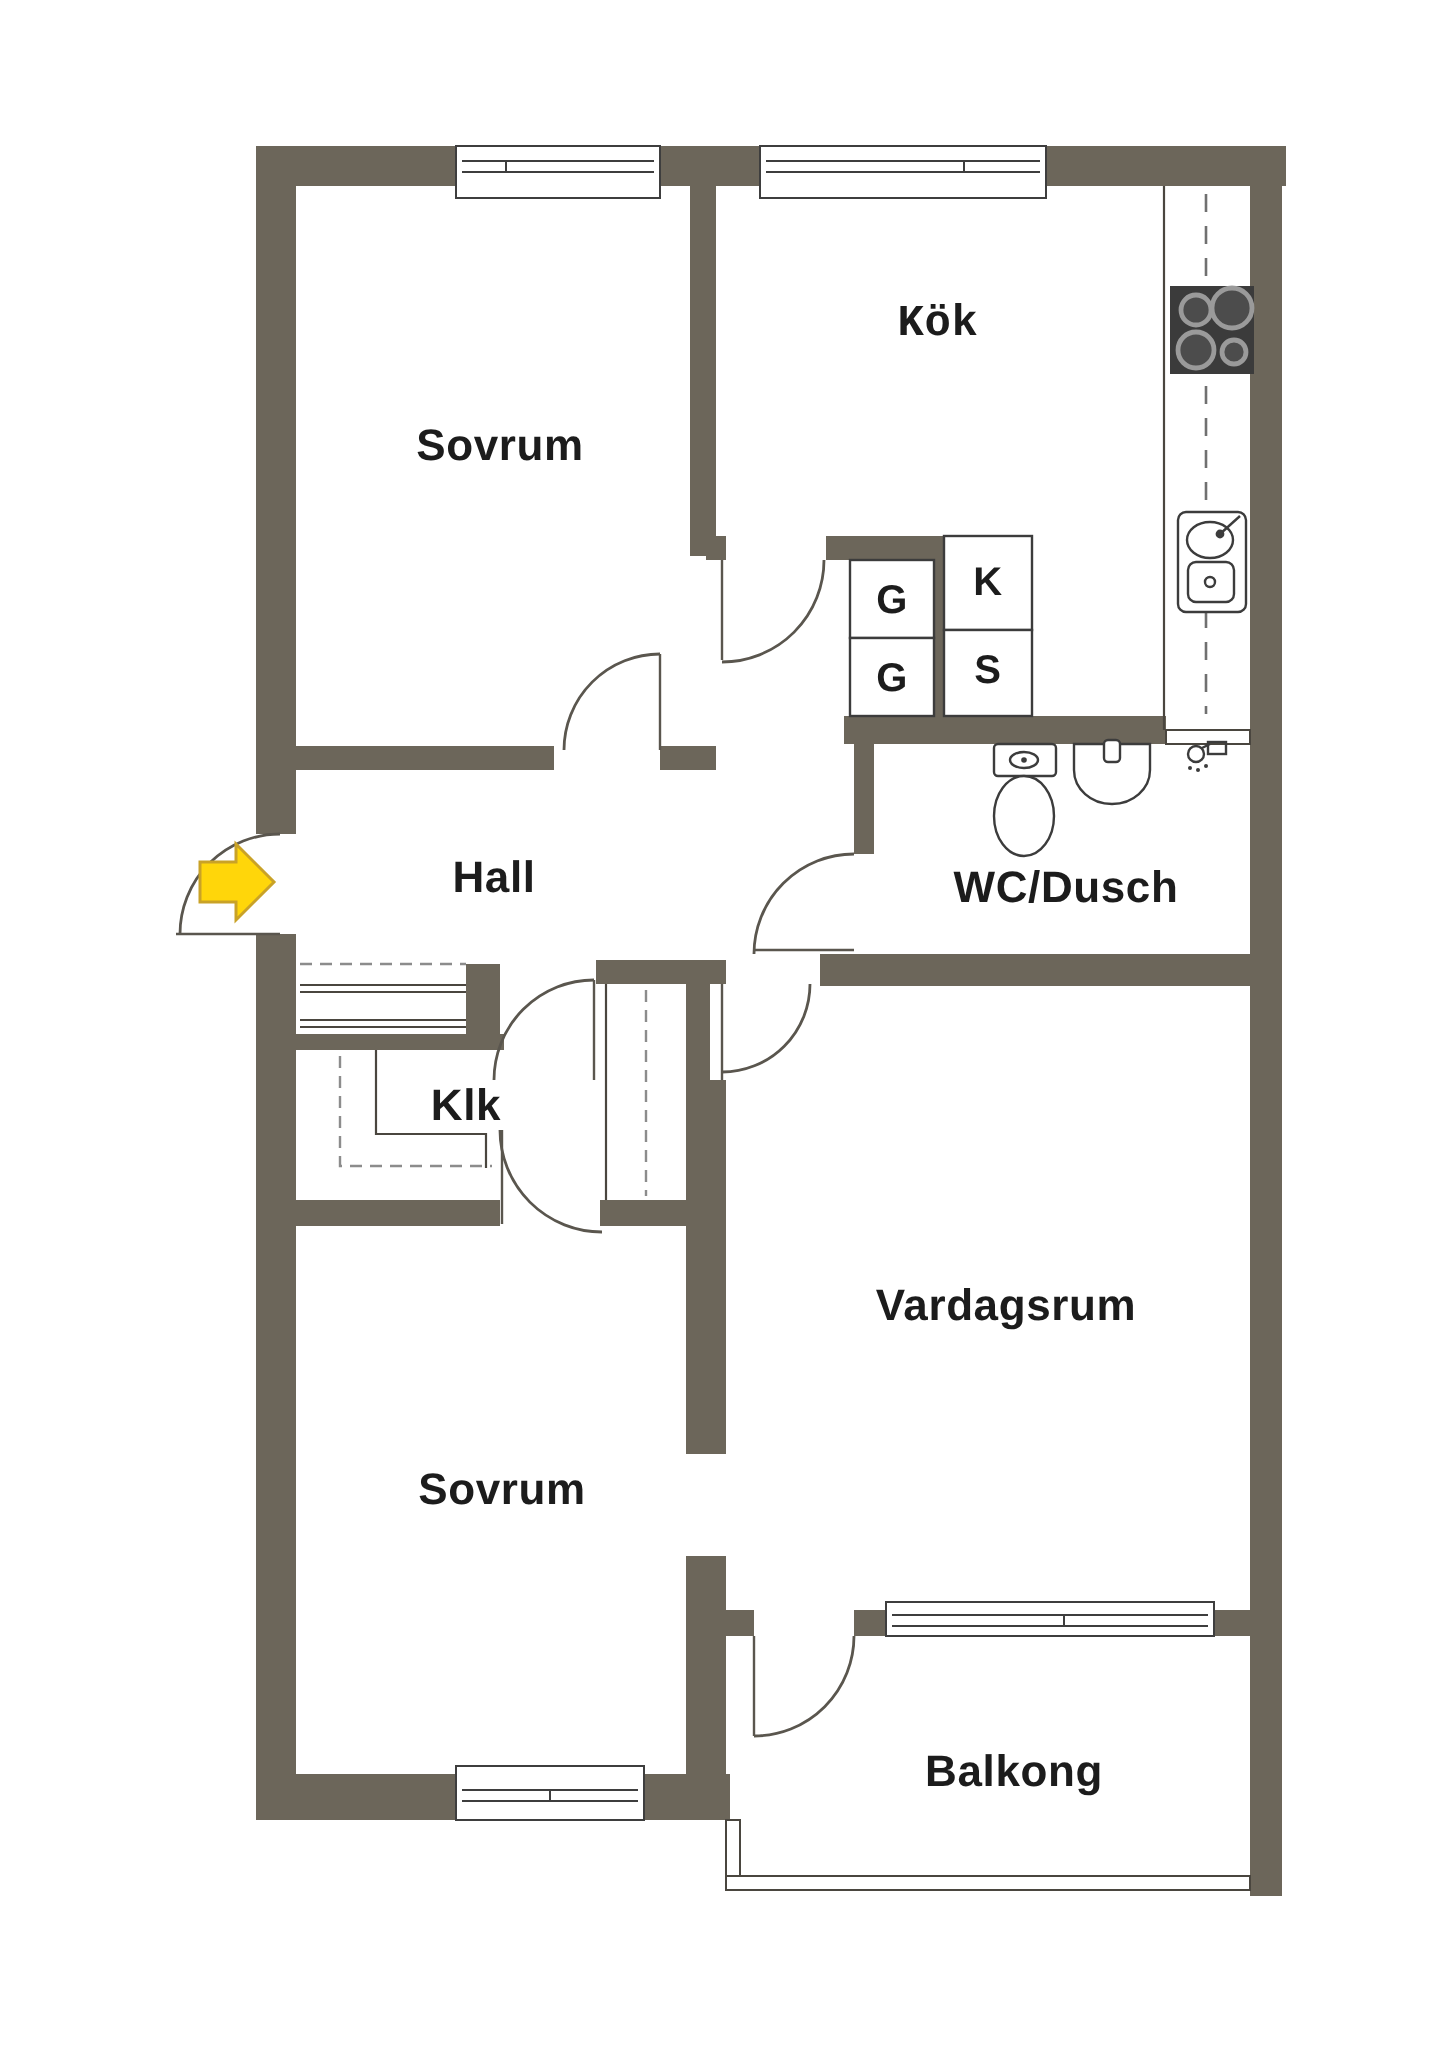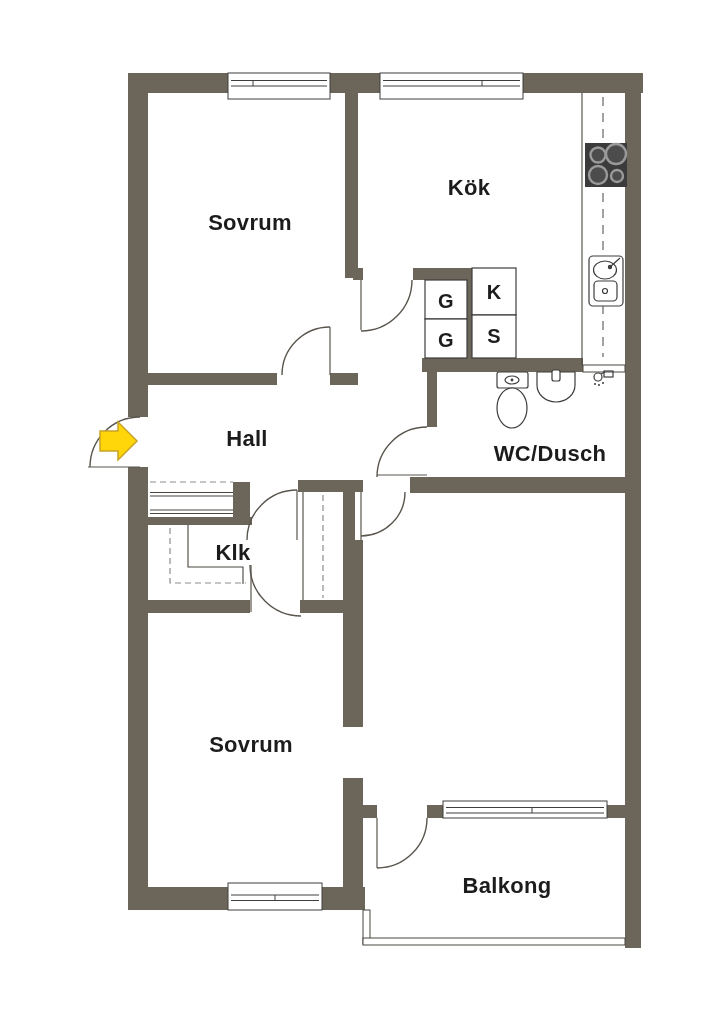--- a/index.html
+++ b/index.html
@@ -179,24 +179,25 @@
     </g>
     <g>
       <line class="rail" x1="303" y1="492" x2="303" y2="600"></line>
       <path class="dash" d="M323,495 V598"></path>
     </g>
 
     <polygon points="100,431 118,431 118,422 137,441 118,460 118,451 100,451" stroke="#C9A227" stroke-width="1.5" fill="#FFD60A"></polygon>
   </svg>
 
   <div class="room-label" style="left:250px;top:223px;">Sovrum</div>
-  <div class="room-label" style="left:469px;top:188px;">Kök</div>
+  <div class="room-label" style="left:469px;top:162px;font-family:Liberation Mono, monospace;">Kök</div>
   <div class="room-label" style="left:247px;top:439px;">Hall</div>
-  <div class="room-label" style="left:533px;top:454px;margin-left:17px;">WC/Dusch</div>
+  <div class="room-label" style="left:533px;top:444px;">WC/Dusch</div>
   <div class="room-label" style="left:233px;top:553px;text-align:center;">Klk</div>
+  <div class="room-label" style="left:503px;top:653px;">Vardagsrum</div>
   <div class="room-label" style="left:251px;top:745px;">Sovrum</div>
   <div class="room-label" style="left:507px;top:886px;text-align:right;">Balkong</div>
 
   <div class="room-label cab-label" style="left:446px;top:301px;">G</div>
   <div class="room-label cab-label" style="left:446px;top:340px;">G</div>
   <div class="room-label cab-label" style="left:494px;top:292px;">K</div>
   <div class="room-label cab-label" style="left:494px;top:336px;">S</div>
 </div>
 
 </body></html>

